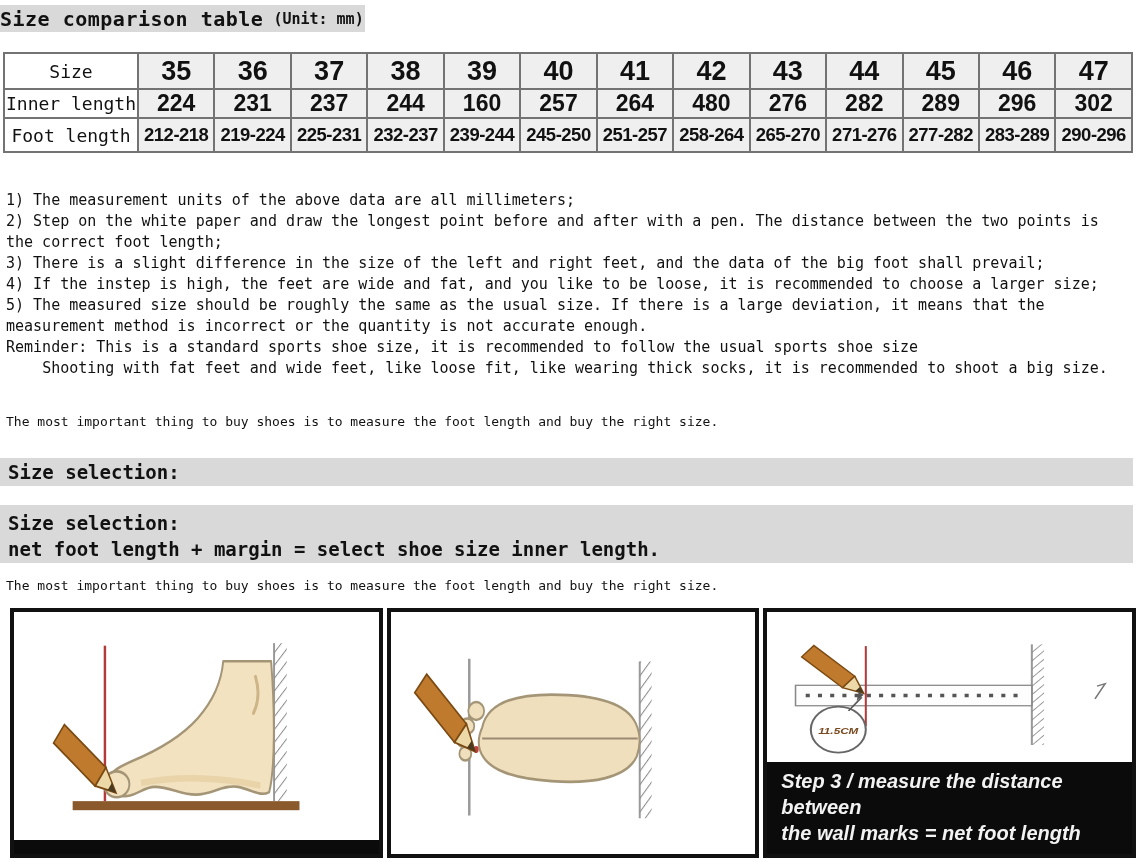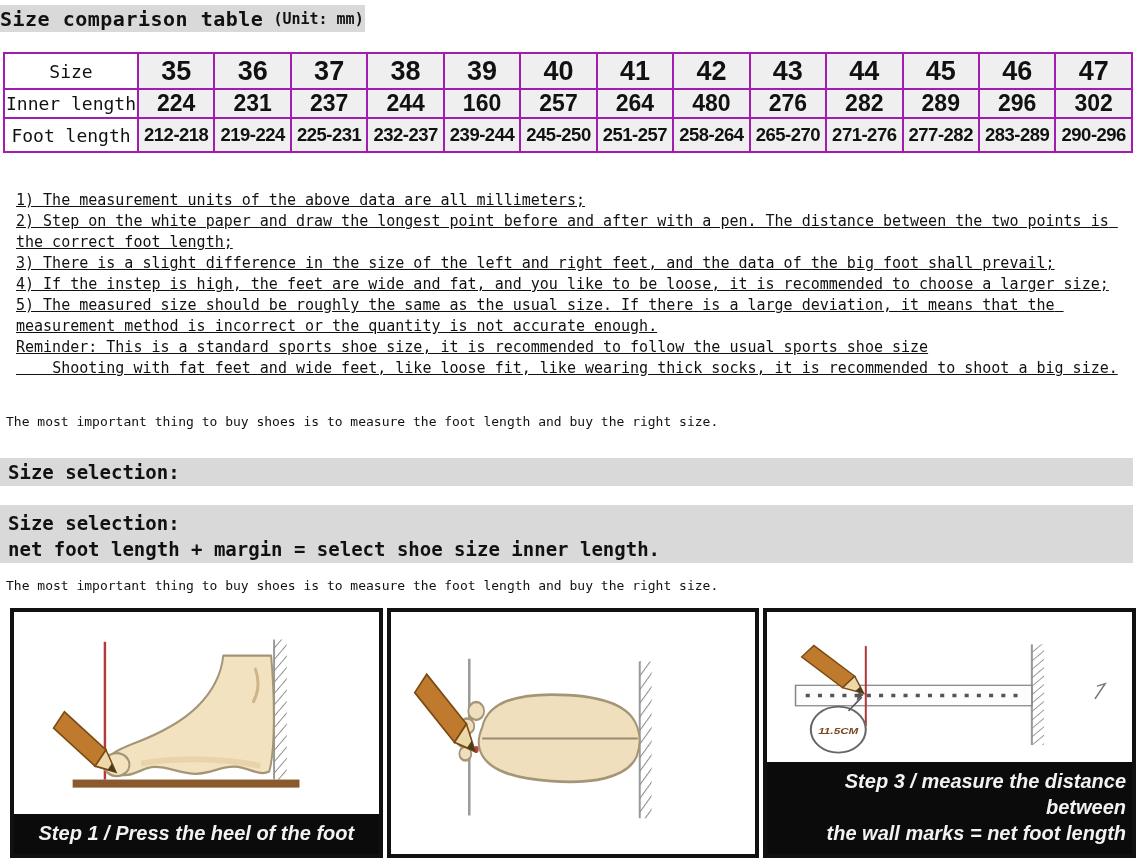--- a/index.html
+++ b/index.html
@@ -9,29 +9,29 @@
 
   
   .title-bar{left:0;top:5px;width:365px;height:27px;background:#d9d9d9;
              display:flex;align-items:center;box-sizing:border-box;}
   .title-main{font-size:20px;font-weight:700;letter-spacing:0.5px;}
   .title-unit{font-size:15px;font-weight:700;margin-left:10px;}
 
   
   .size-table{left:3px;top:52px;}
   table{border-collapse:collapse;table-layout:fixed;width:1130px;}
-  th,td{border:2px solid #a21caf;text-align:center;padding:0;vertical-align:middle;overflow:hidden;}
+  th,td{border:2px solid #737373;text-align:center;padding:0;vertical-align:middle;overflow:hidden;}
   th{background:#fff;font-family:"DejaVu Sans Mono",monospace;font-weight:400;font-size:18px;}
   td{background:#efefef;font-family:"Liberation Sans",sans-serif;font-weight:700;}
   tr.r-size{height:36px;}   tr.r-size td{font-size:27px;}
   tr.r-inner{height:18px;}  tr.r-inner td{font-size:23px;}
   tr.r-foot{height:34px;}   tr.r-foot td{font-size:18.5px;letter-spacing:-0.5px;}
 
   
-  .notes{left:16px;top:190px;width:1110px;font-size:15px;line-height:21px;text-decoration:underline;}
+  .notes{left:6px;top:190px;width:1110px;font-size:15px;line-height:21px;}
   .note-line{white-space:pre-wrap;}
 
   .small-note{font-size:13px;line-height:17px;}
   .small-note-1{left:6px;top:413px;width:1100px;}
   .small-note-2{left:6px;top:577px;width:1100px;}
 
   
   .sel-bar{left:0;top:458px;width:1133px;height:28px;background:#d9d9d9;
            display:flex;align-items:center;padding-left:8px;box-sizing:border-box;
            font-size:19px;font-weight:700;}
@@ -39,21 +39,21 @@
              padding:5px 0 0 8px;box-sizing:border-box;font-size:19px;font-weight:700;line-height:26px;}
 
   
   .panels{left:10px;top:608px;width:1126px;height:250px;display:flex;gap:4px;}
   .panel{flex:1;border:4px solid #111;background:#fff;display:flex;flex-direction:column;box-sizing:border-box;font-style:italic;}
   .panel-img{flex:1;min-height:0;}
   .panel-img svg{display:block;width:100%;height:100%;}
   .panel-caption{background:#0b0b0b;color:#f2f2f2;font-family:"Liberation Sans",sans-serif;
                  font-weight:600;font-size:20px;line-height:26px;padding:6px 6px 8px 6px;}
   .cap-center{text-align:center;}
-  .cap-left{text-align:right;padding-left:14px;}
+  .cap-left{text-align:left;padding-left:14px;}
   .panel-caption .cap-line:empty{display:none;}
 </style>
 </head>
 <body>
 
 <div class="abs title-bar">
   <span class="title-main">Size comparison table</span>
   <span class="title-unit">(Unit: mm)</span>
 </div>
 
@@ -172,21 +172,20 @@
           <path d="M 130,132 C 170,126 215,128 252,134" stroke="#e6d0a2" fill="none" stroke-width="5" opacity="0.8"></path>
         </g>
         <g transform="translate(46,94) rotate(38)">
           <rect x="0" y="-9" width="54" height="18" fill="#c07a2e" stroke="#7a4a12" stroke-width="1.5"></rect>
           <polygon points="54,-9 74,0 54,9" fill="#edd9a8" stroke="#7a4a12" stroke-width="1.5"></polygon>
           <polygon points="66,-3.5 74,0 66,3.5" fill="#4a3a20"></polygon>
         </g>
       </svg>
     </div>
     <figcaption class="panel-caption cap-center">
-      <div class="cap-line">Step 1 / Press the heel of the foot</div>
     </figcaption>
   </figure>
 
   <figure class="panel" style="margin:0">
     <div class="panel-img">
       <svg viewBox="0 0 368 176" preserveAspectRatio="none">
         <defs>
           <pattern id="hatch2" width="7" height="7" patternUnits="userSpaceOnUse" patternTransform="rotate(45)">
             <line x1="0" y1="0" x2="0" y2="7" stroke="#8a8a8a" stroke-width="1.8"></line>
           </pattern>

